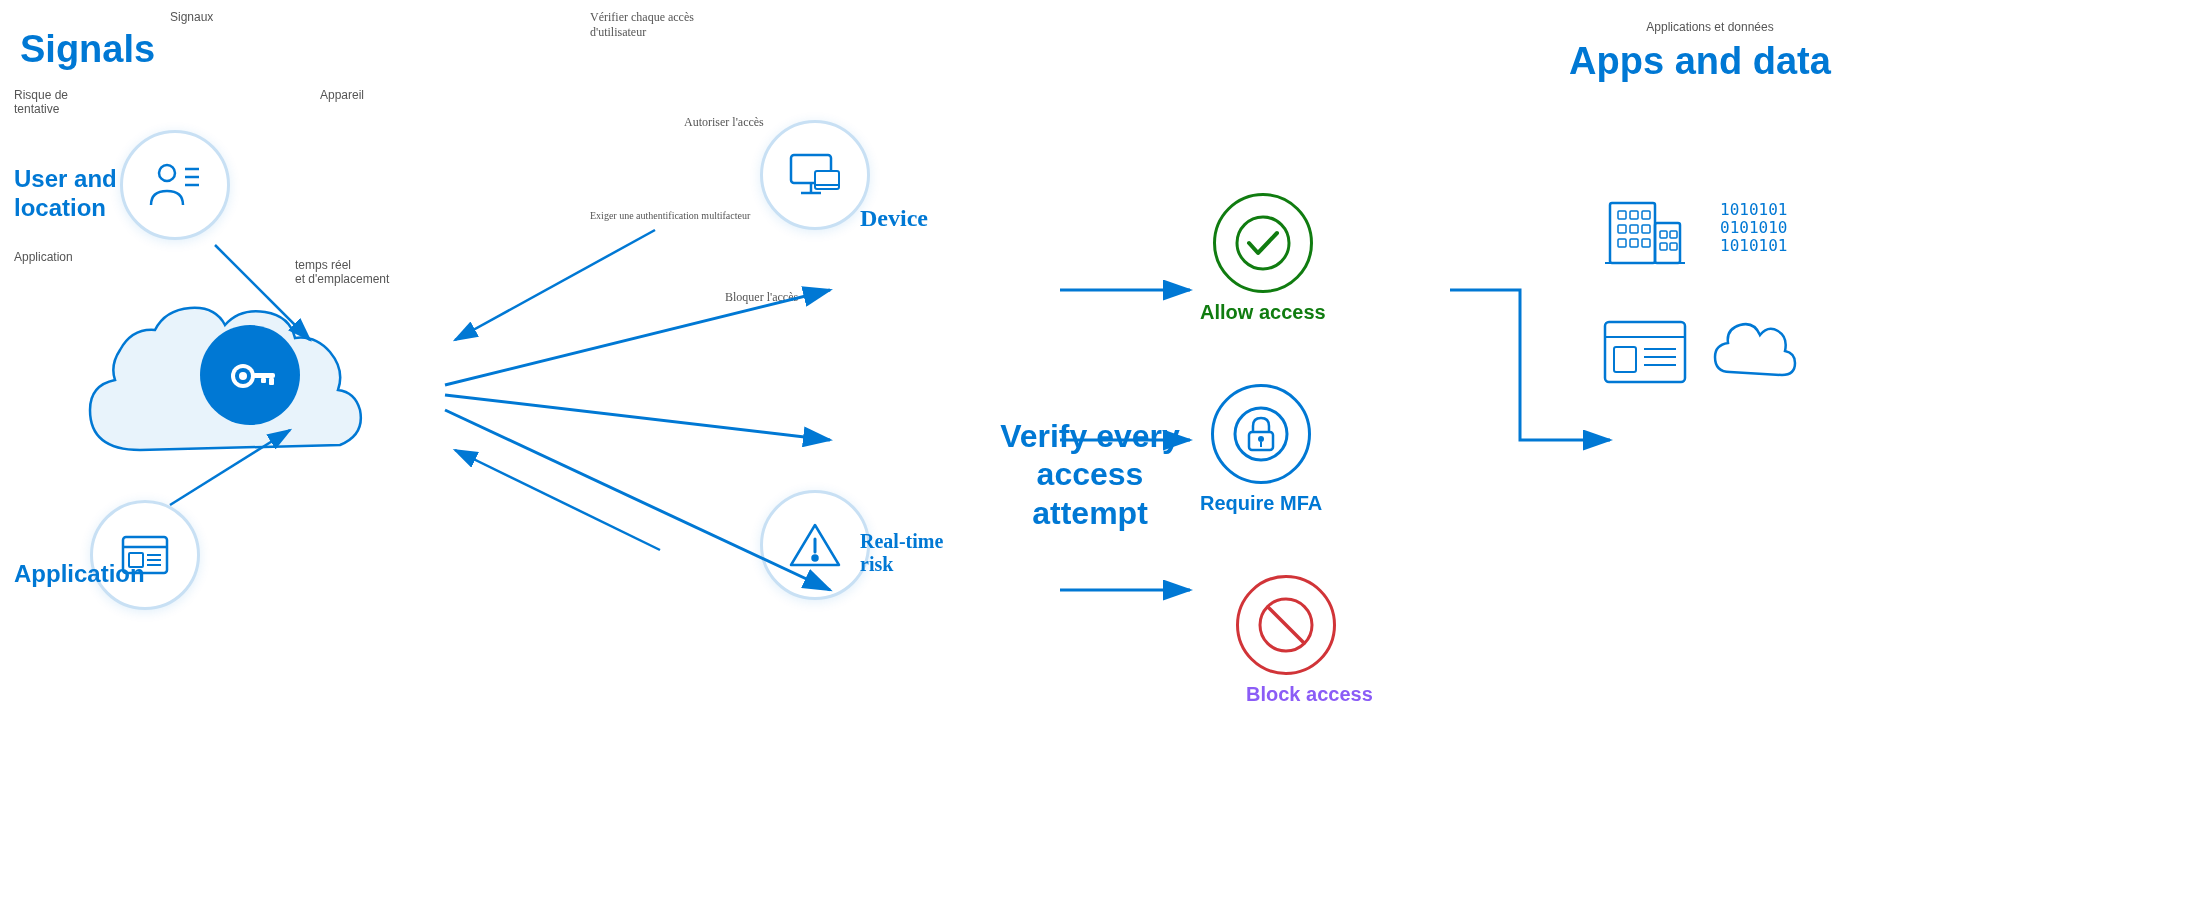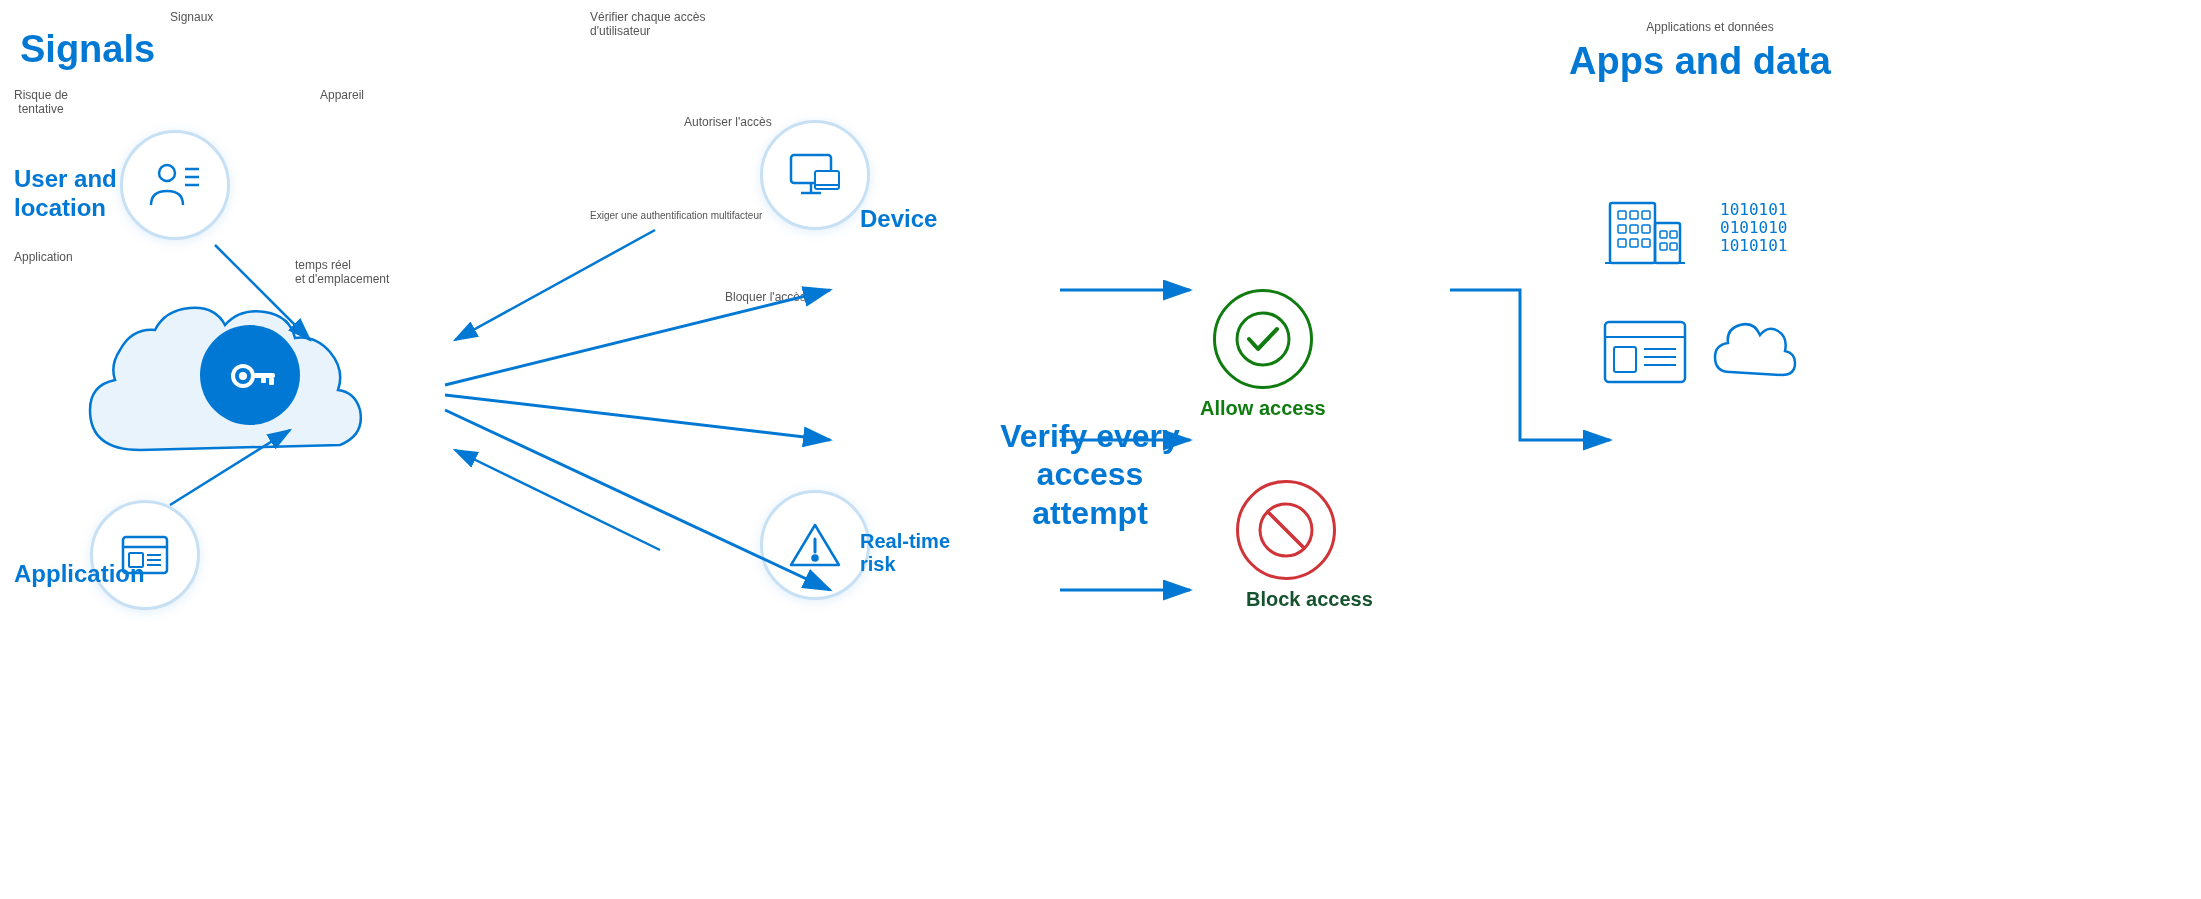--- a/index.html
+++ b/index.html
@@ -46,21 +46,20 @@
     }
 
     .fr-signaux {
       top: 10px;
       left: 170px;
     }
 
     .fr-risque {
       top: 88px;
       left: 14px;
-      text-align: center;
     }
 
     .fr-appareil {
       top: 88px;
       left: 320px;
     }
 
     .fr-application {
       top: 250px;
       left: 14px;
@@ -161,20 +160,21 @@
       font-weight: 700;
       color: #0078d4;
     }
 
     
     .section-verify {
       width: 420px;
       height: 100%;
       position: relative;
       flex-shrink: 0;
+      font-family: Liberation Serif, serif;
     }
 
     
     .circle-device {
       top: 120px;
       left: 200px;
     }
 
     .label-device {
       position: absolute;
@@ -268,21 +268,21 @@
       border-color: #d13438;
     }
 
     .access-label {
       font-size: 20px;
       font-weight: 700;
     }
 
     .access-label.green { color: #107c10; }
     .access-label.blue { color: #0078d4; }
-    .access-label.red { color: #14532d; padding-left: 46px; }
+    .access-label.red { color: #8b5cf6; padding-left: 46px; }
 
     
     .section-apps {
       width: 360px;
       height: 100%;
       position: relative;
       flex-shrink: 0;
       display: flex;
       flex-direction: column;
       align-items: center;
@@ -465,20 +465,34 @@
     <div class="access-option">
       <div class="access-circle green">
         <svg width="60" height="60" viewBox="0 0 60 60">
           <circle cx="30" cy="30" r="26" stroke="#107c10" stroke-width="3" fill="none"></circle>
           <polyline points="16,30 25,40 44,20" stroke="#107c10" stroke-width="4" fill="none" stroke-linecap="round" stroke-linejoin="round"></polyline>
         </svg>
       </div>
       <span class="access-label green">Allow access</span>
     </div>
 
+    <div class="access-option">
+      <div class="access-circle blue">
+        <svg width="60" height="60" viewBox="0 0 60 60">
+          <circle cx="30" cy="30" r="26" stroke="#0078d4" stroke-width="3" fill="none"></circle>
+
+          <rect x="18" y="28" width="24" height="18" rx="3" stroke="#0078d4" stroke-width="2.5" fill="none"></rect>
+          <path d="M22,28 L22,22 Q22,14 30,14 Q38,14 38,22 L38,28" stroke="#0078d4" stroke-width="2.5" fill="none"></path>
+
+          <circle cx="30" cy="35" r="3" fill="#0078d4"></circle>
+          <line x1="30" y1="38" x2="30" y2="43" stroke="#0078d4" stroke-width="2"></line>
+        </svg>
+      </div>
+      <span class="access-label blue">Require MFA</span>
+    </div>
 
     <div class="access-option">
       <div class="access-circle red">
         <svg width="60" height="60" viewBox="0 0 60 60">
           <circle cx="30" cy="30" r="26" stroke="#d13438" stroke-width="3" fill="none"></circle>
           <line x1="12" y1="12" x2="48" y2="48" stroke="#d13438" stroke-width="3.5" stroke-linecap="round"></line>
         </svg>
       </div>
       <span class="access-label red">Block access</span>
     </div>

